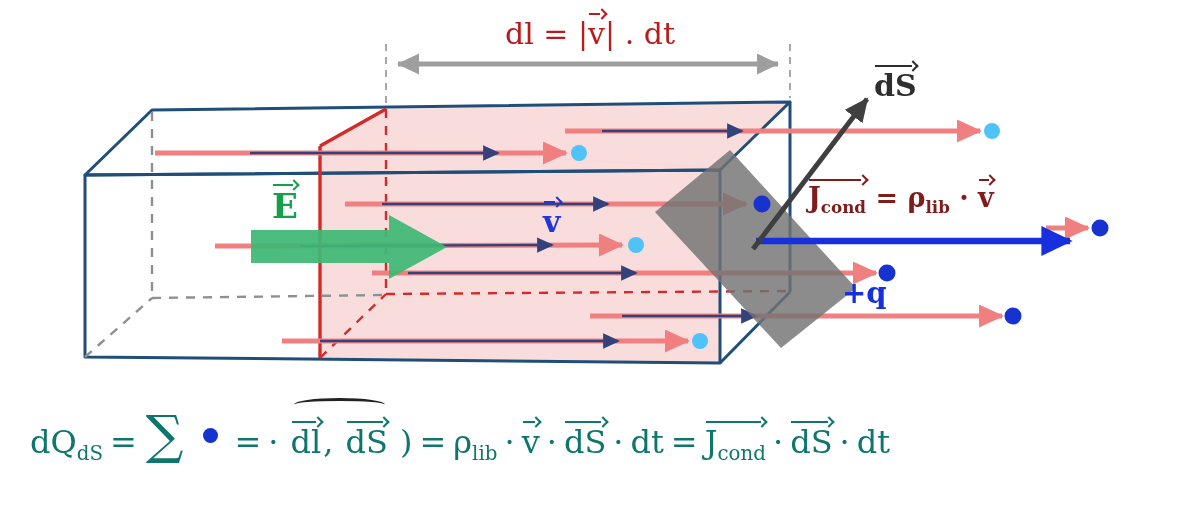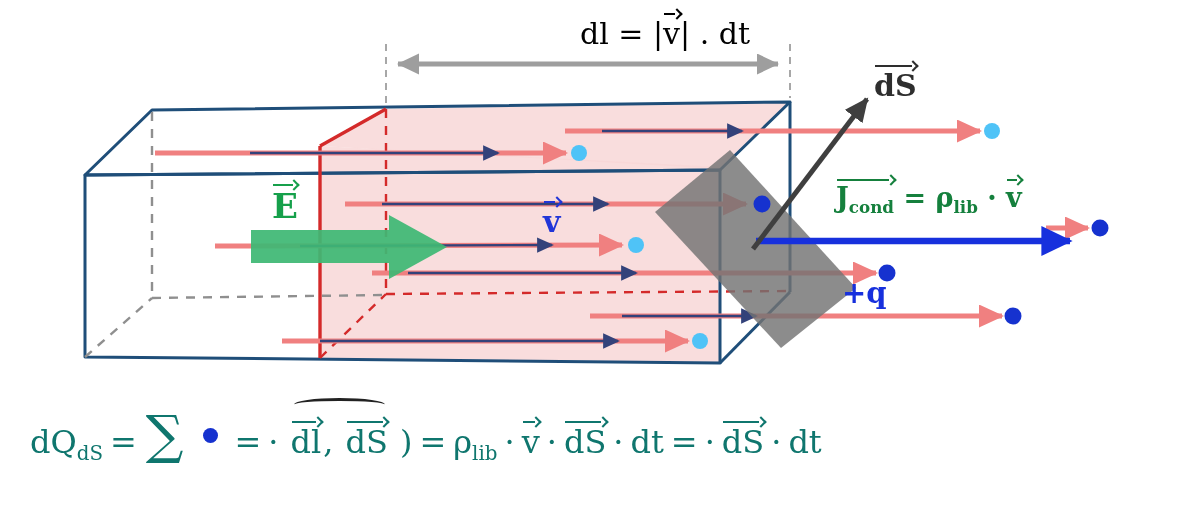--- a/index.html
+++ b/index.html
@@ -19,26 +19,26 @@
   .pink      { fill:#f8d7d7; fill-opacity:0.85; }
   .green     { fill:#3eb874; opacity:0.93; }
   .surface   { fill:#737373; fill-opacity:0.82; }
   .jarrow    { stroke:#1730dd; stroke-width:6.5; marker-end:url(#ah-blue); }
   .dsarrow   { stroke:#3f3f3f; stroke-width:5; marker-end:url(#ah-black); }
   .cyandot   { fill:#4fc3f7; }
   .bluedot   { fill:#1632cf; }
 
   
   .lbl { position:absolute; white-space:nowrap; }
-  .top-label { left:430px; top:16px; width:320px; text-align:right;
-               font-size:30px; color:#000000; }
+  .top-label { left:430px; top:16px; width:320px; text-align:center;
+               font-size:30px; color:#b91c1c; }
   .e-label  { left:272px; top:186px; font-size:34px; font-weight:bold; color:#16a04b; }
   .v-label  { left:543px; top:204px; font-size:30px; font-weight:600; color:#2135d8; }
   .ds-label { left:874px; top:68px;  font-size:30px; font-weight:600; color:#2e2e2e; }
-  .j-label  { left:836px; top:182px; font-size:27px; font-weight:600; color:#15803d; }
+  .j-label  { left:808px; top:182px; font-size:27px; font-weight:600; color:#7f1d1d; }
   .q-label  { left:842px; top:276px; font-size:29px; font-weight:600; color:#1730dd; }
 
   .formula { position:absolute; left:30px; top:398px; display:flex;
              align-items:baseline; column-gap:7px; font-size:32px; color:#0f766e; }
   sub { font-size:0.62em; }
   .sigma { font-size:1.65em; line-height:0.9; font-weight:500; margin:0 2px; }
   .fdot { width:15px; height:15px; background:#1632cf; border-radius:50%;
           align-self:center; margin:0 10px; }
 
   
@@ -205,19 +205,20 @@
     <span>)</span>
     <span>=</span>
     <span><span>ρ</span><sub>lib</sub></span>
     <span>·</span>
     <span class="vec">v</span>
     <span>·</span>
     <span class="vec">dS</span>
     <span>·</span>
     <span>dt</span>
     <span>=</span>
+    <span class="vec"><span>J</span><sub>cond</sub></span>
     <span>·</span>
     <span class="vec">dS</span>
     <span>·</span>
     <span>dt</span>
   </div>
 
 </div>
 
 </body></html>

